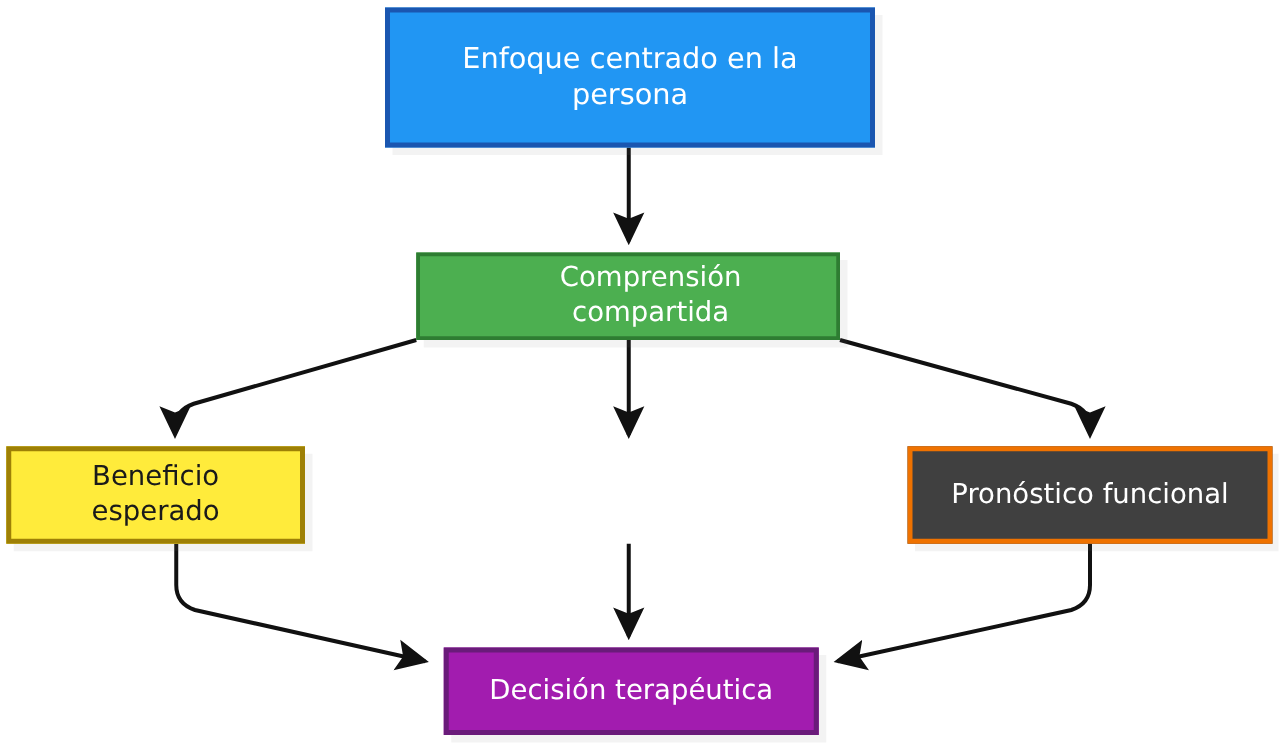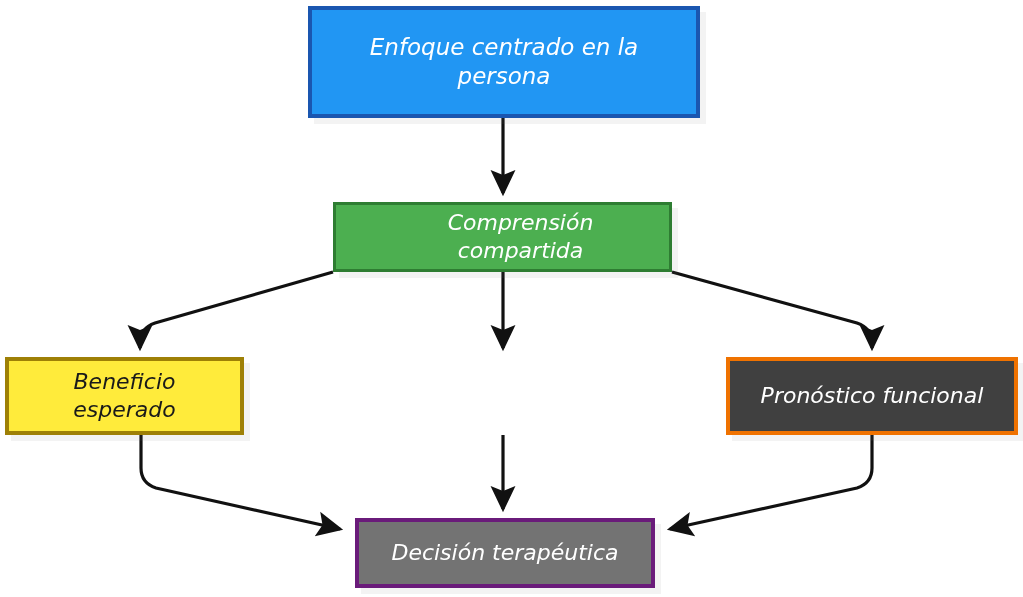--- a/index.html
+++ b/index.html
@@ -32,21 +32,20 @@
     align-items: center;
     justify-content: center;
     text-align: center;
     line-height: 1.28;
     border-style: solid;
     box-shadow: 6px 6px 0 0 rgba(120,120,120,0.09);
   }
   .node .label {
     display: block;
     padding: 0 10px;
-    font-style: italic;
   }
 
   
   #node-enfoque {
     left: 308px;
     top: 6px;
     width: 392px;
     height: 112px;
     background: #2196f3;
     border-color: #1a56b0;
@@ -107,21 +106,21 @@
     color: #ffffff;
     font-size: 22px;
   }
 
   
   #node-decision {
     left: 355px;
     top: 518px;
     width: 300px;
     height: 70px;
-    background: #737373;
+    background: #a21caf;
     border-color: #6a1b7a;
     border-width: 4px;
     color: #ffffff;
     font-size: 22px;
   }
 </style>
 </head>
 <body>
 
 <div id="canvas">

